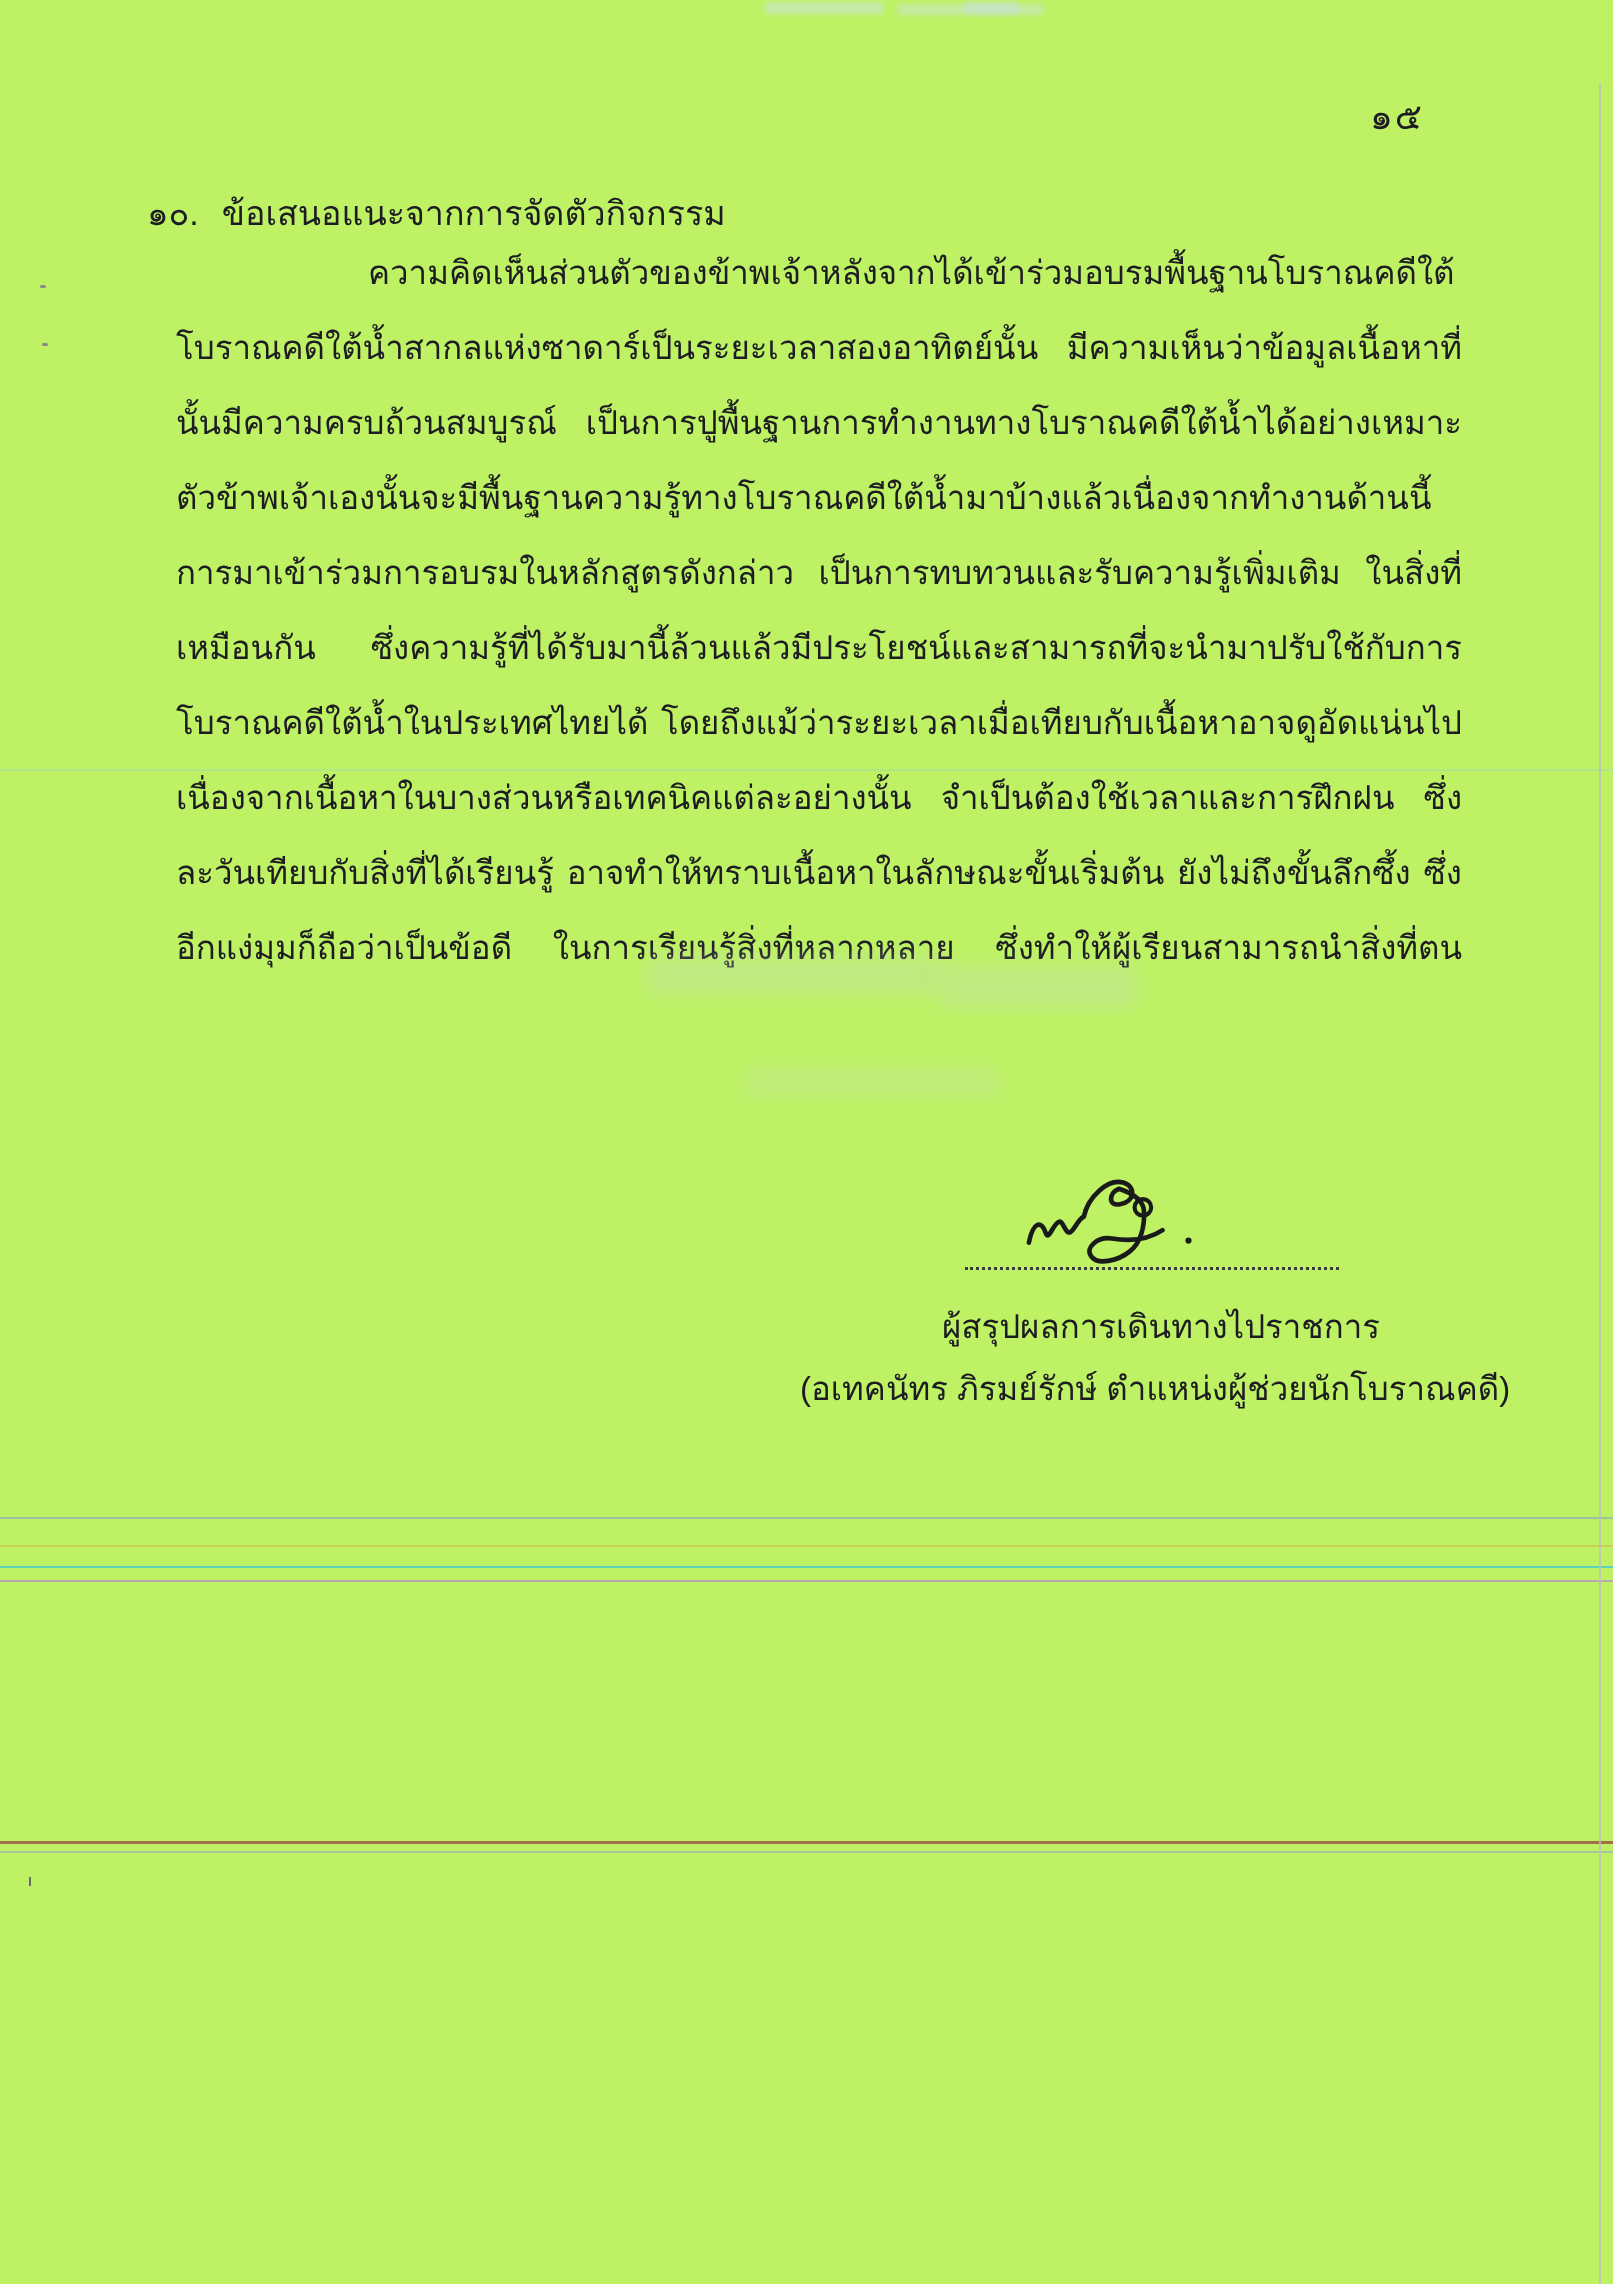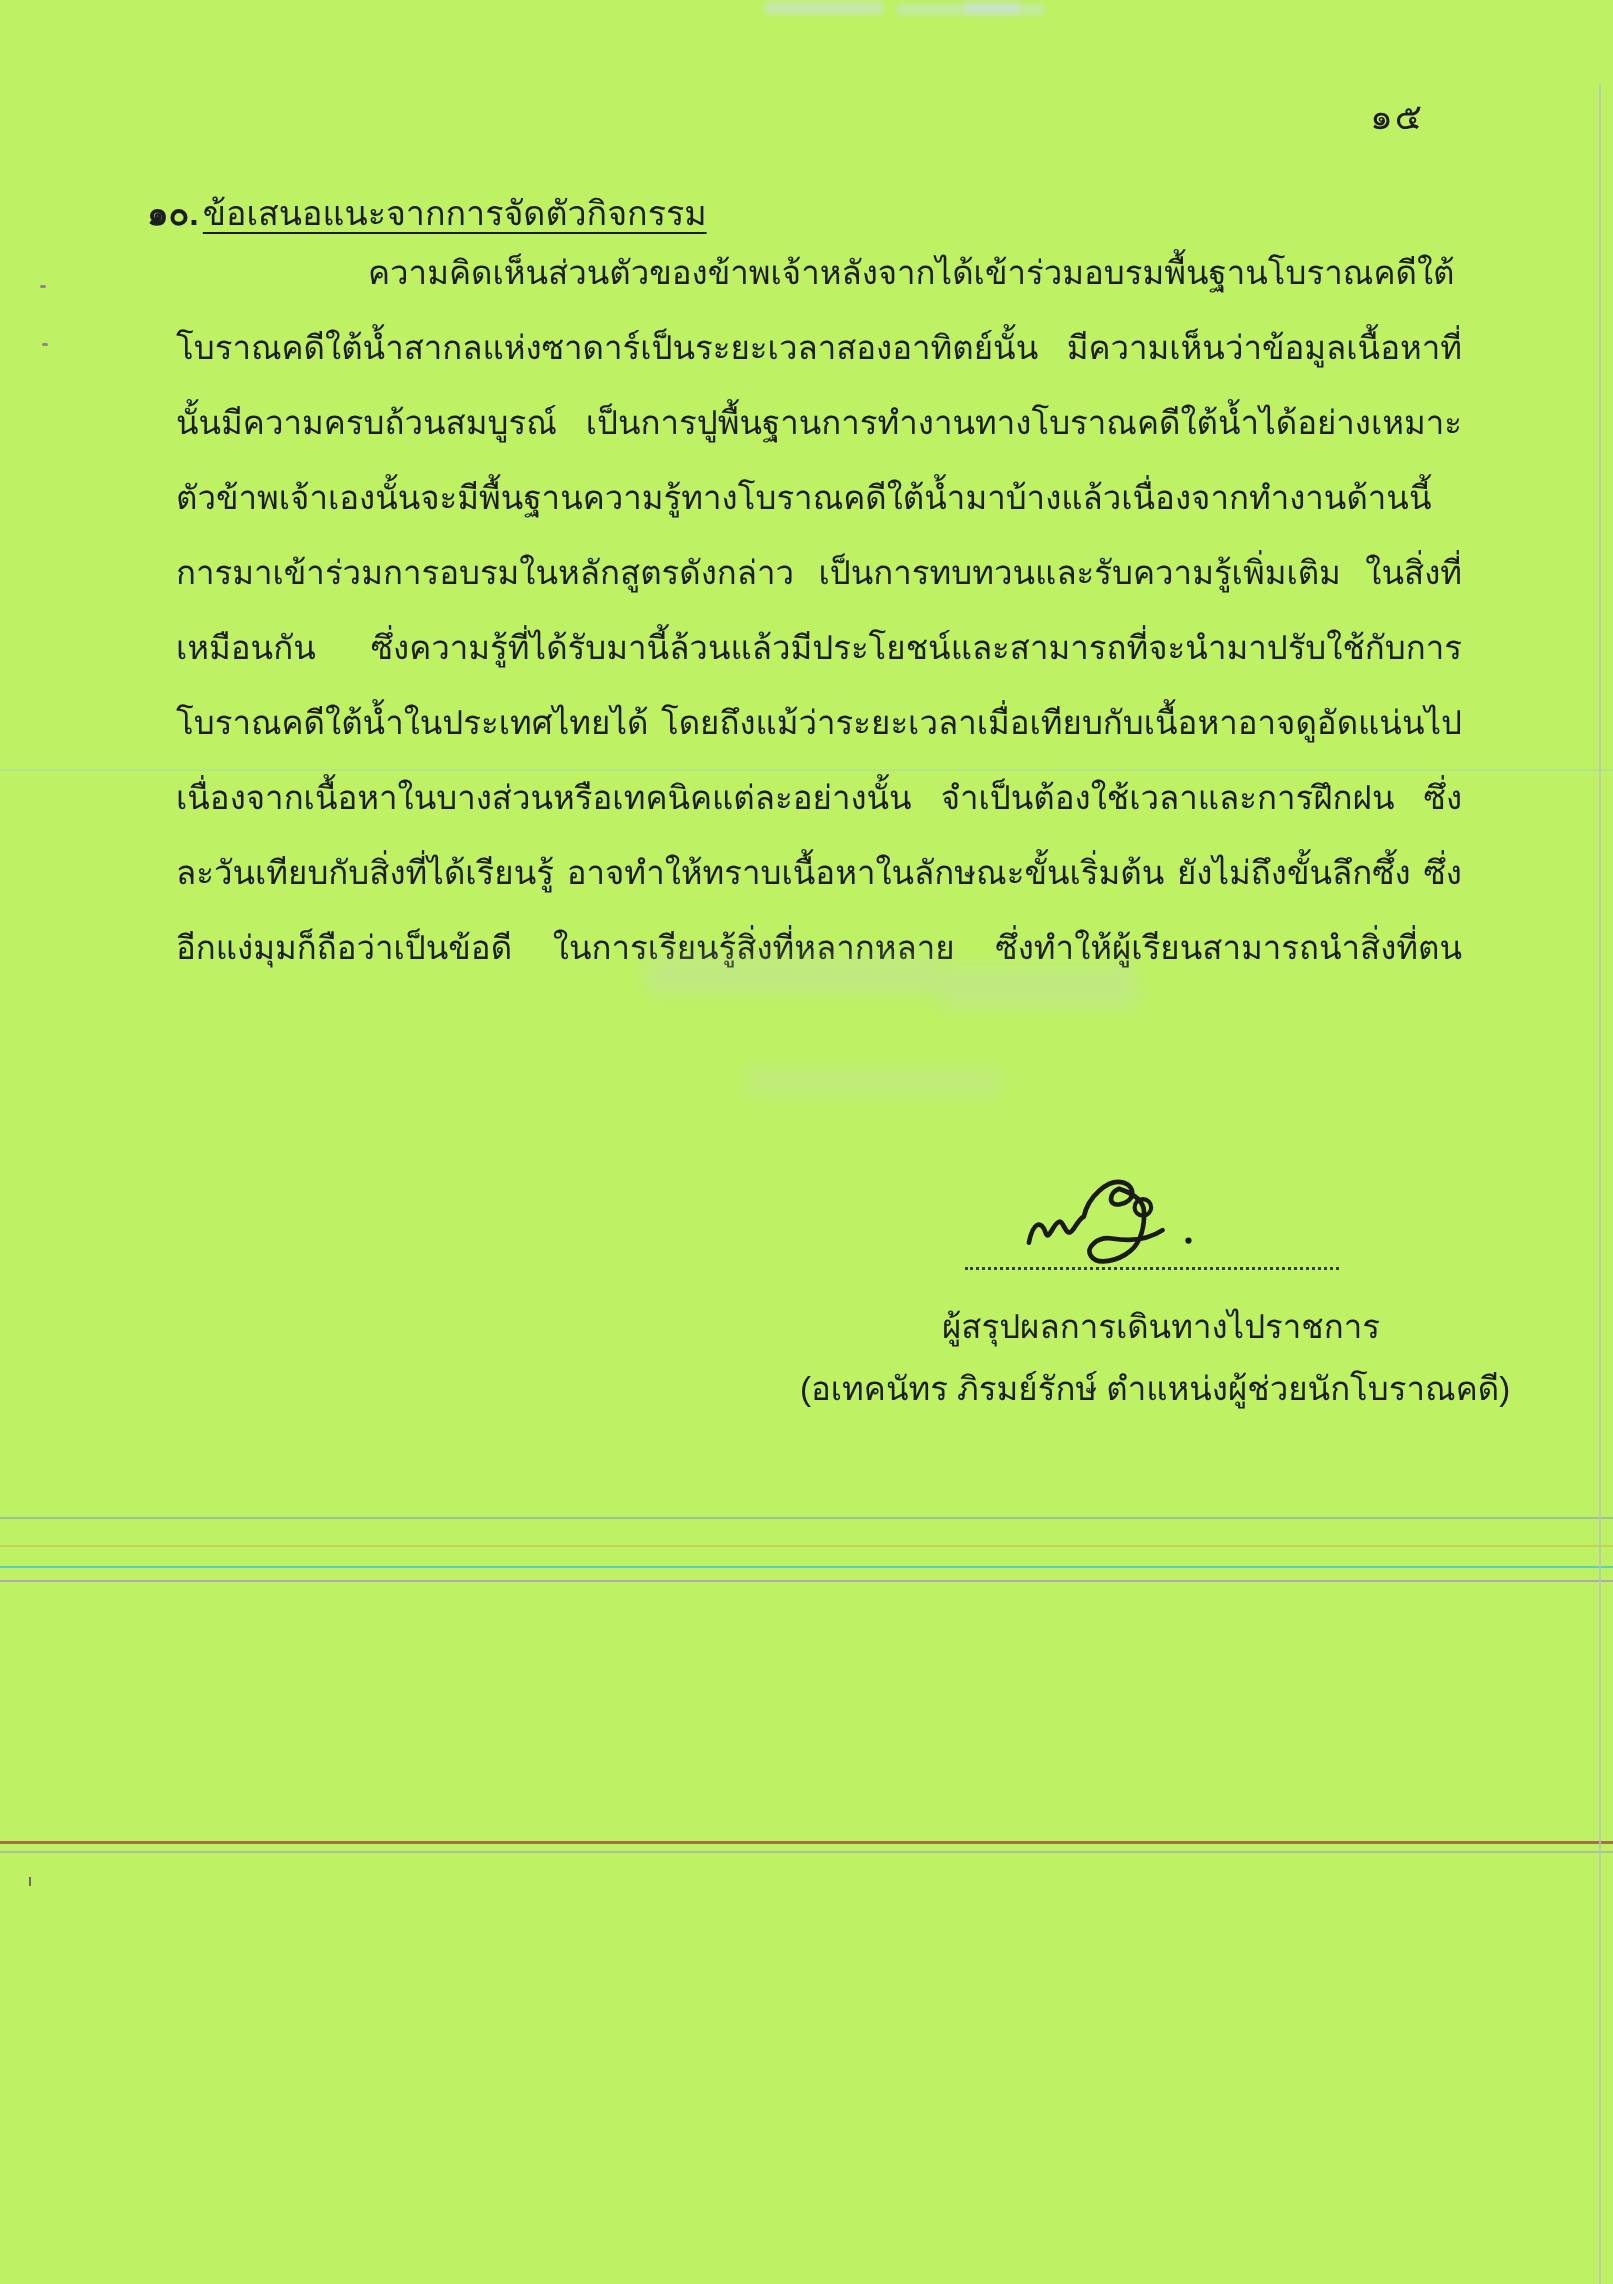--- a/index.html
+++ b/index.html
@@ -27,23 +27,22 @@
   }
 
   
   .heading {
     position: absolute;
     left: 147px;
     top: 186px;
     font-size: 34px;
     white-space: nowrap;
   }
-  .heading .h-num { margin-right: 4px; font-weight: bold; }
+  .heading .h-num { margin-right: 23px; }
   .heading .h-title {
-    text-decoration: underline;
     text-underline-offset: 6.9px;
     text-decoration-thickness: 2px;
   }
 
   
   .body-text {
     position: absolute;
     left: 176px;
     top: 235px;
     width: 1286px;

